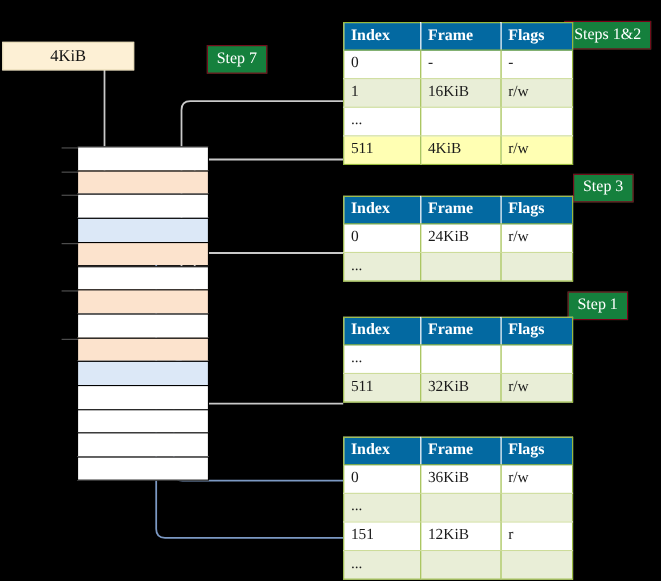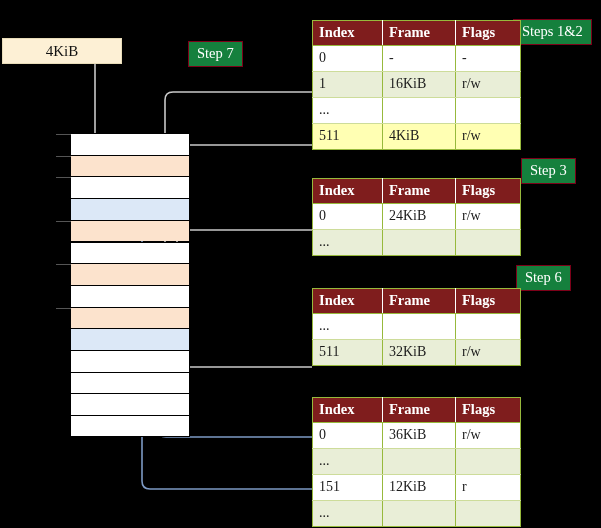--- a/index.html
+++ b/index.html
@@ -44,21 +44,21 @@
   .tick{position:absolute;left:-15px;width:15px;height:0;border-top:1.6px solid #555;}
 
   
   .ptable{
     position:absolute;border-collapse:collapse;
     border:1.5px solid #97b93c;
     background:#fff;
     table-layout:fixed;
   }
   .ptable th{
-    background:#7f1d1d;color:#fff;
+    background:#0369a1;color:#fff;
     font-size:14.5px;font-weight:bold;
     text-align:left;
     padding:3px 6px 4px 6px;
     border-right:1.5px solid #fff;
     border-bottom:1.5px solid #97b93c;
     white-space:nowrap;
   }
   .ptable th:last-child{border-right:none;margin-top:30px;}
   .ptable td{
     font-size:14px;
@@ -132,21 +132,21 @@
   <div class="badge" style="left:188px;top:41px;">
     <span>Step 7</span>
   </div>
   <div class="badge" style="left:513px;top:19px;">
     <span>Steps 1&amp;2</span>
   </div>
   <div class="badge" style="left:521px;top:158px;">
     <span>Step 3</span>
   </div>
   <div class="badge" style="left:516px;top:265px;">
-    <span>Step 6</span>
+    <span>Step 1</span>
   </div>
 
   <div id="memcol">
       <div class="memrow" style="top: 0px;">
         <div class="tick"></div>
       </div>
       <div class="memrow peach" style="top: 21.7px;">
         <div class="tick"></div>
       </div>
       <div class="memrow" style="top: 43.4px;">

